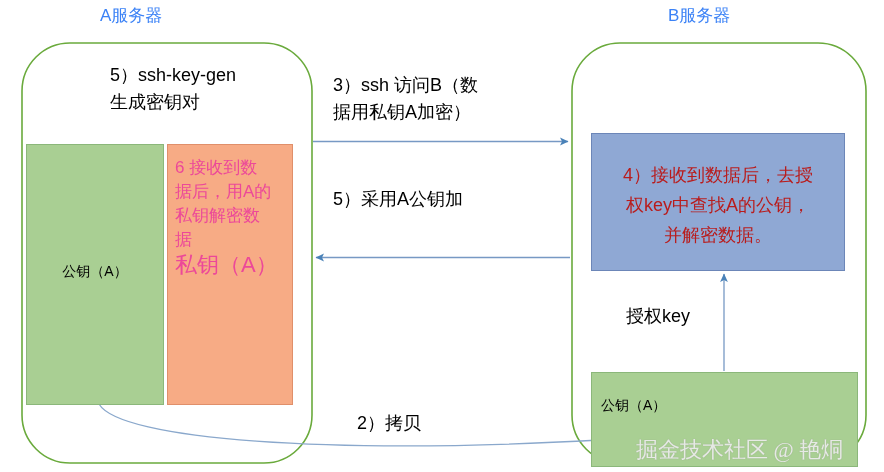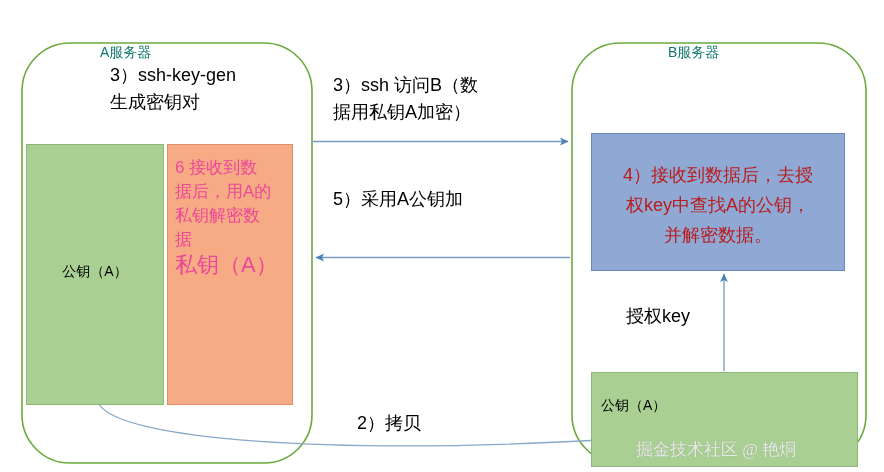--- a/index.html
+++ b/index.html
@@ -19,26 +19,25 @@
   .svg-layer {
     position: absolute;
     left: 0;
     top: 0;
     width: 884px;
     height: 472px;
     pointer-events: none;
   }
   .server-title {
     position: absolute;
-    font-size: 14px;
+    font-size: 17px;
     line-height: 24px;
-    color: #0f766e;
+    color: #3b82f6;
     white-space: nowrap;
     letter-spacing: 0px;
-    margin-top: 36px;
   }
   #title-a { left: 100px; top: 4px; }
   #title-b { left: 668px; top: 4px; }
 
   .box {
     position: absolute;
     box-sizing: border-box;
   }
   .green-box {
     background: #a9cf93;
@@ -126,21 +125,21 @@
     font-size: 18px;
     line-height: 26px;
     color: #000;
     white-space: nowrap;
   }
 
   #watermark {
     position: absolute;
     left: 636px;
     top: 436px;
-    font-size: 17px;
+    font-size: 22px;
     line-height: 28px;
     color: rgba(245,245,245,0.85);
     white-space: nowrap;
     font-family: "Liberation Serif", "DejaVu Serif", serif;
     text-shadow: 0 0 1px rgba(130,130,130,0.55);
   }
 </style>
 </head>
 <body>
 
@@ -171,21 +170,21 @@
     <line x1="313" y1="141.5" x2="568" y2="141.5" stroke="#7799c4" stroke-width="1.3" marker-end="url(#arrowR)"></line>
 
     <line x1="570" y1="257.5" x2="316" y2="257.5" stroke="#7799c4" stroke-width="1.3" marker-end="url(#arrowL)"></line>
 
     <line x1="724" y1="371" x2="724" y2="274" stroke="#7799c4" stroke-width="1.3" marker-end="url(#arrowU)"></line>
 
     <path d="M 99 404 C 120 440 330 455 600 440" fill="none" stroke="#8aa8cc" stroke-width="1.3"></path>
   </svg>
 
   <div class="mid-text" style="left:110px; top:62px; width:190px; text-align:left;">
-    <div>3）ssh-key-gen</div>
+    <div>5）ssh-key-gen</div>
     <div>生成密钥对</div>
   </div>
 
   <div class="box green-box" style="left:26px; top:144px; width:138px; height:261px;"></div>
   <div class="box-label" id="pubkey-a-label">公钥（A）</div>
 
   <div class="box orange-box" style="left:167px; top:144px; width:126px; height:261px;"></div>
   <div id="orange-text">
     <div>6 接收到数</div>
     <div>据后，用A的</div>

